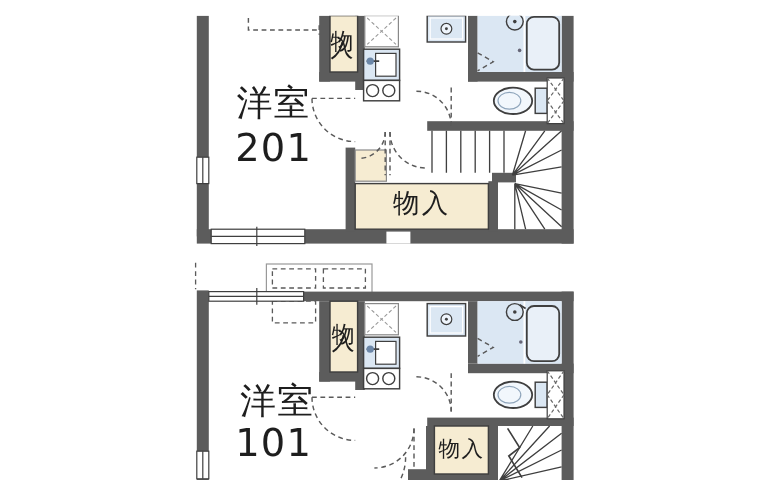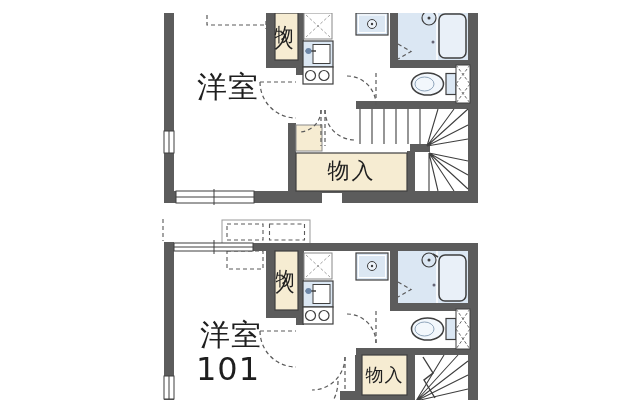--- a/index.html
+++ b/index.html
@@ -226,20 +226,21 @@
       <path d="M376,298 V330"></path>
       <path d="M347,301 A29 29 0 0 1 376,330"></path>
       <path d="M345,344 V378"></path>
       <path d="M345,344 A33 33 0 0 1 312,377"></path>
       <path d="M338,368 A42 42 0 0 1 296,410"></path>
     </g>
   </g>
 </svg>
 
   <div class="lbl room-name" style="left:197px;top:59px;">洋室</div>
+  <div class="lbl room-num" style="left:196px;top:94px;">201</div>
   <div class="lbl closet-v" style="left:274px;top:-3px;">物入</div>
   <div class="lbl storage-h st201" style="left:296px;top:147px;width:111px;">物入</div>
 
   <div class="lbl room-name" style="left:200px;top:307px;">洋室</div>
   <div class="lbl room-num" style="left:196px;top:340px;text-align:right;">101</div>
   <div class="lbl closet-v" style="left:275px;top:241px;">物入</div>
   <div class="lbl storage-h st101" style="left:362px;top:353px;width:45px;">物入</div>
 </div>
 
 </body></html>

